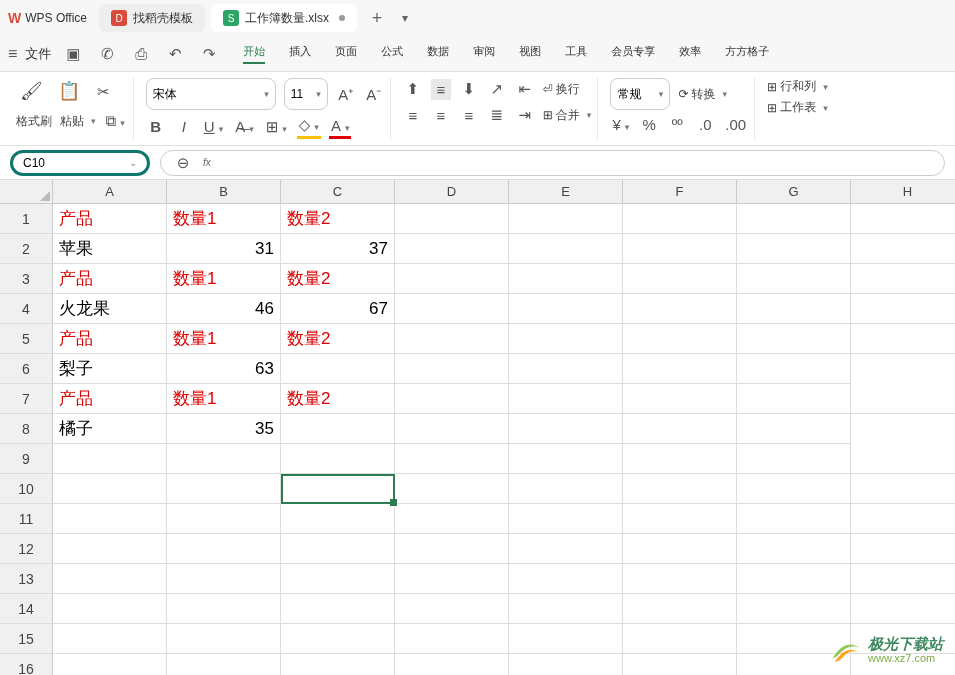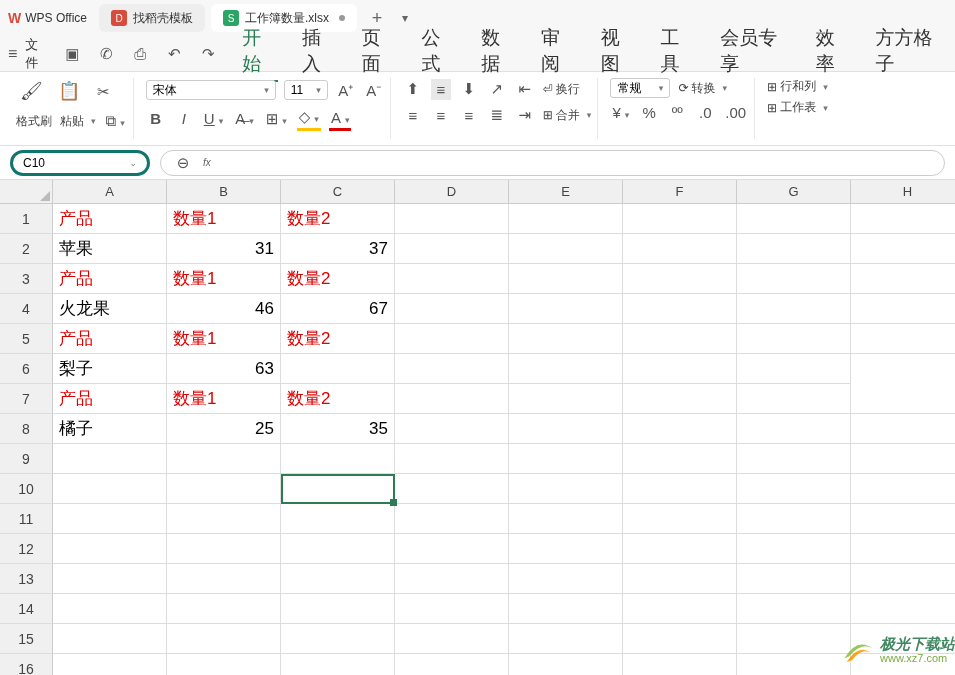--- a/index.html
+++ b/index.html
@@ -13,31 +13,31 @@
 .tab-ico{width:16px;height:16px;border-radius:3px;margin-right:6px;display:flex;align-items:center;justify-content:center;font-size:10px;color:#fff}
 .tab-dc{background:#d94b3a}
 .tab-ss{background:#2ba566}
 .dot{width:6px;height:6px;border-radius:50%;background:#999;margin-left:10px}
 .newtab{width:28px;height:28px;display:flex;align-items:center;justify-content:center;font-size:18px;color:#666;cursor:pointer}
 .menubar{height:36px;display:flex;align-items:center;padding:0 8px;background:#f7f7f7;border-bottom:1px solid #e0e0e0}
 .hamburger{font-size:16px;color:#555;margin-right:8px;cursor:pointer}
 .file-btn{font-size:13px;color:#333;margin-right:12px;cursor:pointer}
 .qat{display:flex;gap:14px;margin-right:24px}
 .qat span{font-size:15px;color:#555;cursor:pointer}
-.menu-tabs{display:flex;gap:24px;font-size:19px}
+.menu-tabs{display:flex;gap:24px;font-size:11px}
 .menu-tab{color:#333;cursor:pointer;padding-bottom:3px}
 .menu-tab.active{color:#2d7d52;border-bottom:2px solid #2d7d52;font-weight:500}
 .ribbon{height:74px;background:#fff;display:flex;padding:6px 10px;gap:6px;border-bottom:1px solid #e0e0e0}
 .rgroup{display:flex;flex-direction:column;gap:4px;padding:0 6px;border-right:1px solid #e8e8e8}
 .rgroup:last-child{border-right:none}
 .rrow{display:flex;align-items:center;gap:8px}
 .rbtn{display:flex;flex-direction:column;align-items:center;justify-content:center;font-size:11px;color:#444;cursor:pointer;padding:2px 4px}
 .rbtn .ico{font-size:18px;margin-bottom:2px}
 .ricon{font-size:15px;color:#555;cursor:pointer;padding:2px;min-width:20px;text-align:center}
-.sel{height:20px;border:1px solid #ccc;border-radius:3px;background:#fff;font-size:12px;padding:0 6px;display:flex;align-items:center;justify-content:space-between;cursor:pointer}
+.sel{height:32px;border:1px solid #ccc;border-radius:8px;background:#fff;font-size:12px;padding:0 6px;display:flex;align-items:center;justify-content:space-between;cursor:pointer}
 .caret{font-size:9px;color:#777;margin-left:4px}
 .font-sel{width:130px}
 .size-sel{width:44px}
 .fmt-sel{width:60px}
 .rtext{font-size:12px;color:#444;cursor:pointer;display:flex;align-items:center;gap:3px}
 .formulabar{height:34px;background:#fff;display:flex;align-items:center;padding:4px 10px;gap:10px;border-bottom:1px solid #ddd}
 .namebox{width:140px;height:26px;border:3px solid #0f766e;border-radius:13px;display:flex;align-items:center;justify-content:space-between;padding:0 10px;font-size:12px;background:#fff}
 .fx-area{flex:1;display:flex;align-items:center;gap:10px;border:1px solid #ccc;border-radius:13px;height:26px;padding:0 12px;background:#fff}
 .sheet{position:relative;background:#fff;height:calc(675px - 36px - 36px - 74px - 34px);overflow:hidden}
 .corner{position:absolute;left:0;top:0;width:53px;height:24px;background:#f0f0f0;border-right:1px solid #ccc;border-bottom:1px solid #ccc;z-index:3;display:flex;align-items:flex-end;justify-content:flex-end;padding:2px}
@@ -46,21 +46,21 @@
 .colh{background:#f0f0f0;border-right:1px solid #ccc;border-bottom:1px solid #ccc;font-size:13px;color:#444;display:flex;align-items:center;justify-content:center;width:114px}
 .rowhdrs{position:absolute;left:0;top:24px;width:53px;z-index:2}
 .rowh{background:#f0f0f0;border-right:1px solid #ccc;border-bottom:1px solid #ddd;font-size:14px;color:#444;display:flex;align-items:center;justify-content:center;height:30px}
 .cells{position:absolute;left:53px;top:24px}
 .crow{display:flex;height:30px}
 .cell{width:114px;height:30px;border-right:1px solid #ddd;border-bottom:1px solid #ddd;font-size:17px;padding:2px 6px;display:flex;align-items:center;overflow:hidden}
 .red{color:#d00;font-weight:500}
 .num{justify-content:flex-end}
 .active-cell{position:absolute;border:2px solid #2d7d52;pointer-events:none;z-index:5}
 .handle{position:absolute;right:-4px;bottom:-4px;width:7px;height:7px;background:#2d7d52}
-.watermark{position:absolute;right:0;bottom:8px;display:flex;align-items:center;gap:6px;opacity:0.9}
+.watermark{position:absolute;right:12px;bottom:8px;display:flex;align-items:center;gap:6px;opacity:0.9}
 .wm-swirl{width:34px;height:34px}
 .wm-text{display:flex;flex-direction:column;line-height:1.1}
 .wm-cn{font-size:15px;font-weight:bold;color:#2d7d52;font-style:italic}
 .wm-url{font-size:11px;color:#6fa030}
 </style>
 </head>
 <body>
 
 <div class="titlebar">
   <div class="logo">
@@ -302,21 +302,20 @@
         <div class="cell red">数量1</div>
         <div class="cell red">数量2</div>
         <div class="cell"></div>
         <div class="cell"></div>
         <div class="cell"></div>
         <div class="cell"></div>
         <div class="cell"></div>
       </div>
     <div class="crow">
         <div class="cell">橘子</div>
-        <div class="cell num">25</div>
         <div class="cell num">35</div>
         <div class="cell"></div>
         <div class="cell"></div>
         <div class="cell"></div>
         <div class="cell"></div>
         <div class="cell"></div>
       </div>
     <div class="crow">
         <div class="cell"></div>
         <div class="cell"></div>

